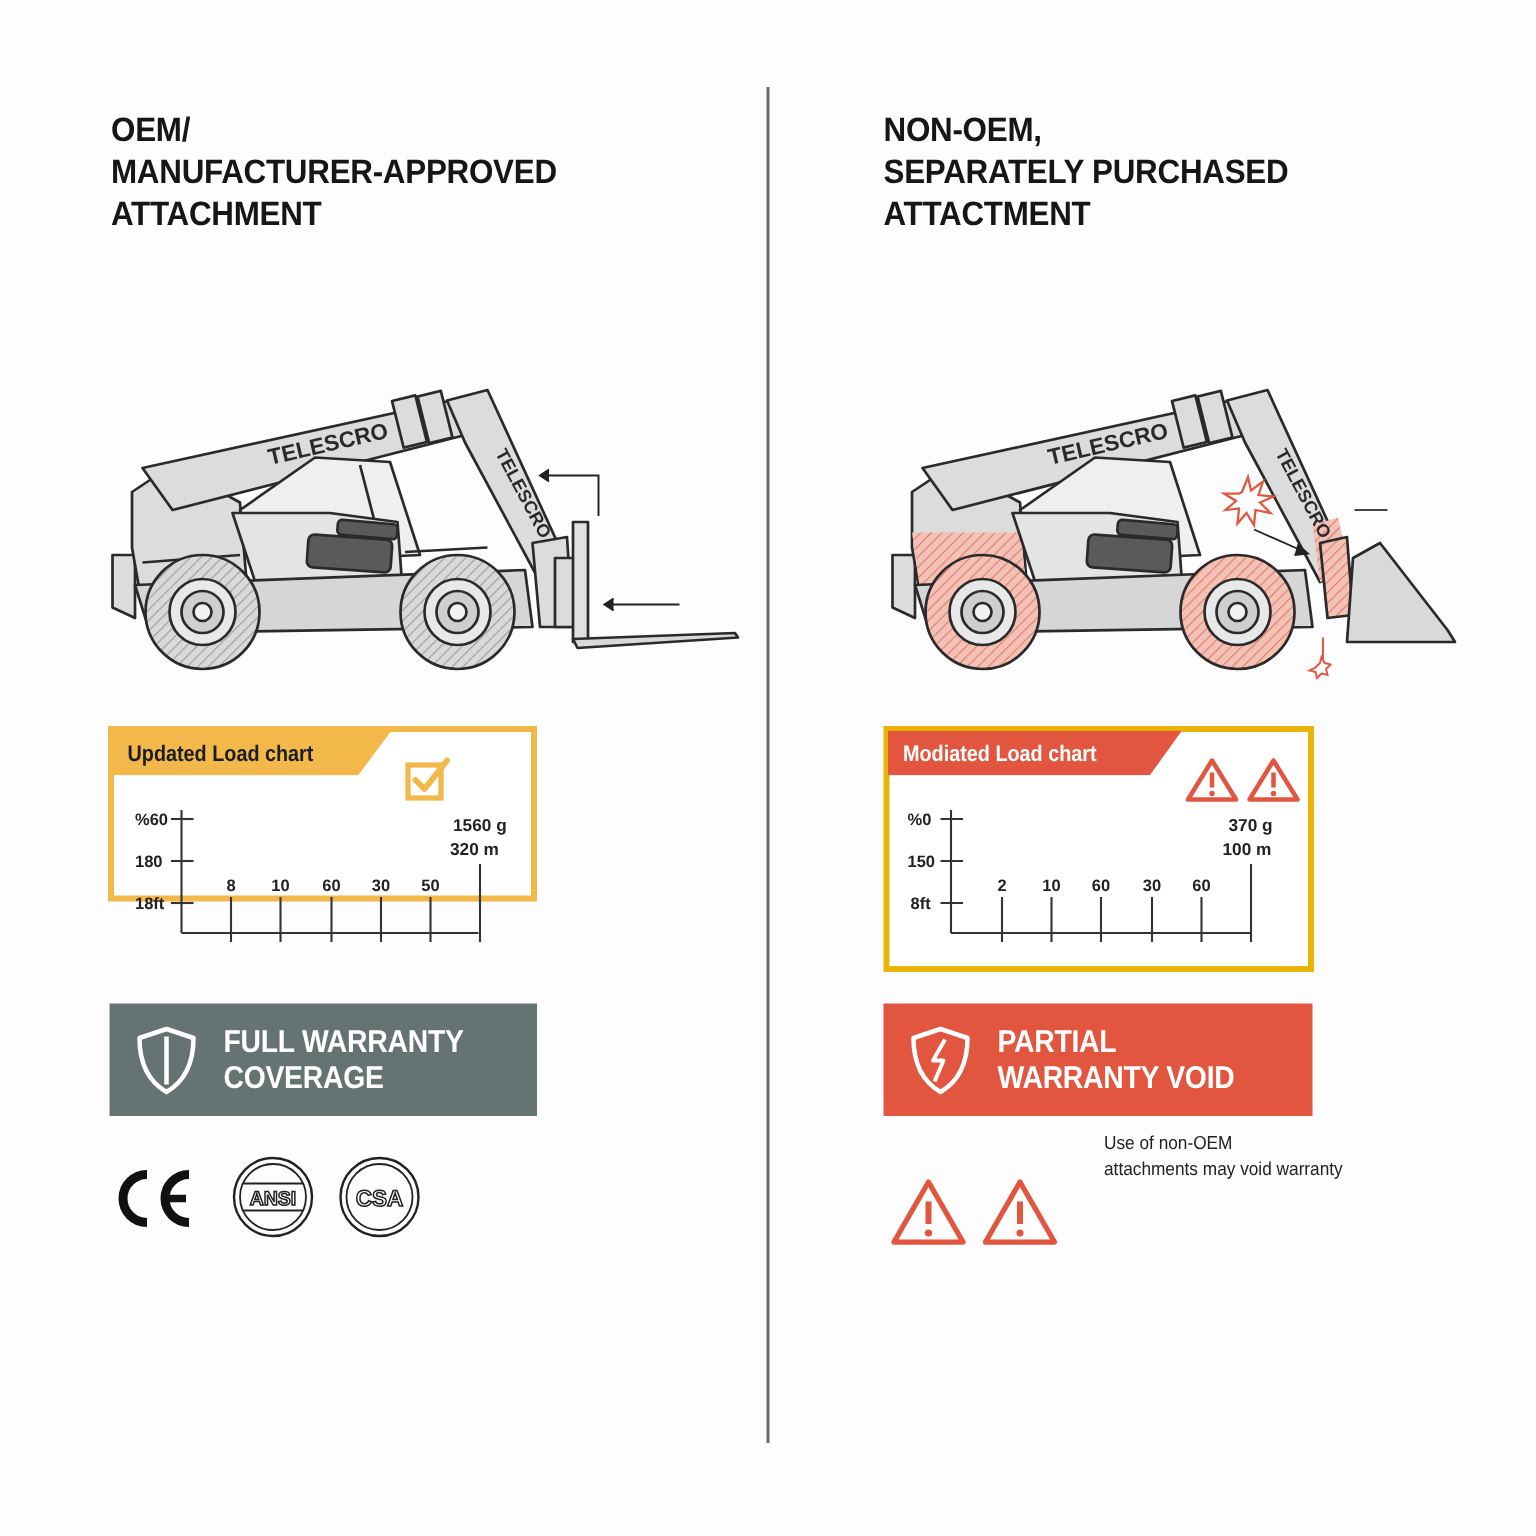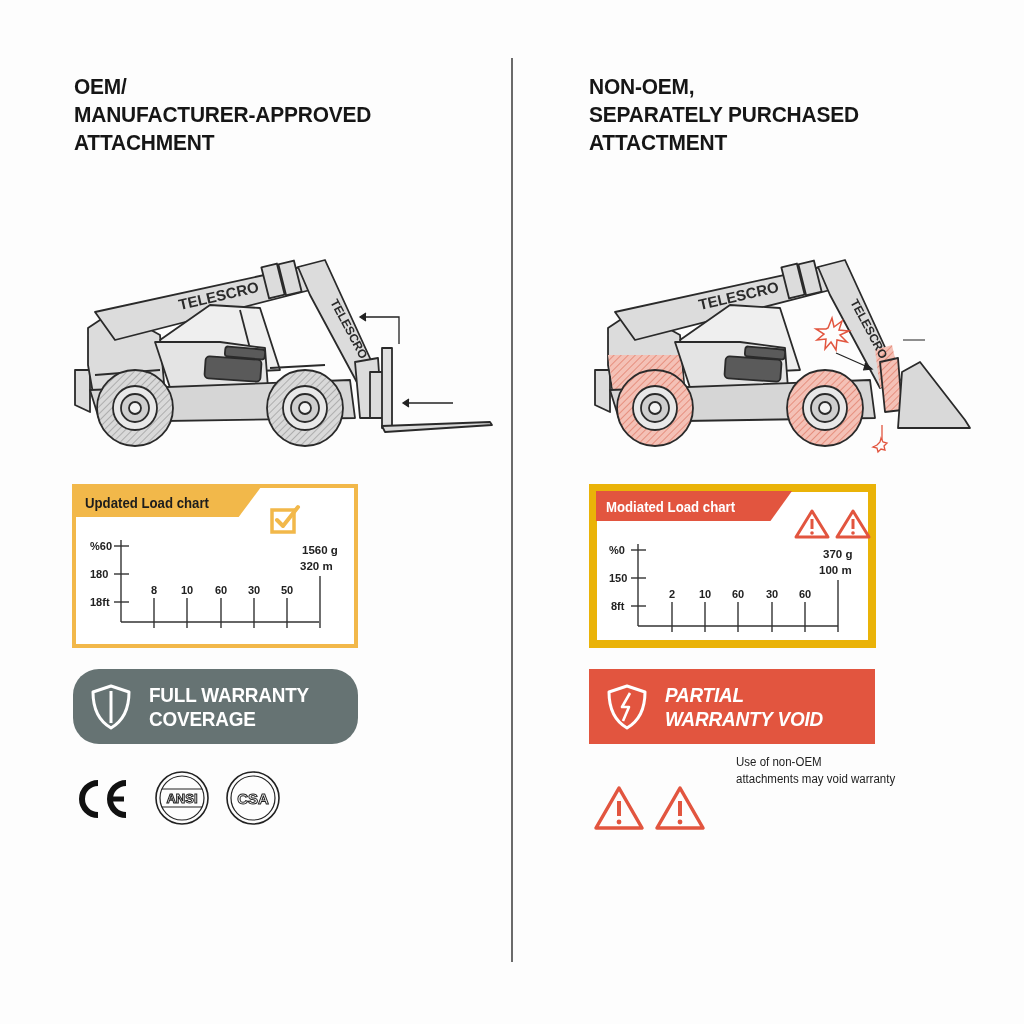--- a/index.html
+++ b/index.html
@@ -11,36 +11,36 @@
   .title {
     font-family: "Liberation Sans", sans-serif; font-weight:700; font-size:22.5px;
     line-height:28px; letter-spacing:-0.2px; color:#161616; transform:scaleX(0.93); transform-origin:left top;
   }
   .title div { white-space:nowrap; }
   .divider { left:511px; top:58px; width:2px; height:904px; background:#6b6b6b; }
 
   
   .card { background:#fff; box-sizing:border-box; }
   .card.ok { border:4px solid #f2b84a; }
-  .card.bad { border:8px solid #eab308; }
+  .card.bad { border:4px solid #eab308; }
   .card-head {
     position:absolute; left:-1px; top:-1px; height:30px; display:flex; align-items:center;
     padding-left:10px; font-weight:700; font-size:15px; transform-origin:left center;
   }
   .card.ok .card-head { background:#f2b84a; color:#1d1d1d; width:176px; clip-path:polygon(0 0,100% 0,88% 100%,0 100%); }
   .card.bad .card-head { background:#e2553f; color:#fff; width:186px; clip-path:polygon(0 0,100% 0,89% 100%,0 100%); }
   .card-head span { display:inline-block; transform:scaleX(0.88); transform-origin:left center; white-space:nowrap; }
   .chart-svg { position:absolute; left:0; top:0; }
   .axis-lbl { font-size:11px; font-weight:700; fill:#222; font-family:"Liberation Sans", sans-serif; }
   .tick-lbl { font-size:11px; font-weight:700; fill:#222; font-family:"Liberation Sans", sans-serif; }
   .cap-lbl { font-size:11.5px; font-weight:700; fill:#222; font-family:"Liberation Sans", sans-serif; }
 
   
   .banner { display:flex; align-items:center; box-sizing:border-box; }
-  .banner.ok { background:#667373;border-radius:26px; }
+  .banner.ok { background:#667373; }
   .banner.bad { background:#e2553f; }
   .banner-text {
     color:#fff; font-weight:700; font-size:21px; line-height:24px; letter-spacing:-0.2px;
     transform:scaleX(0.9); transform-origin:left center; white-space:nowrap;
   }
   .banner-icon { display:flex; align-items:center; justify-content:center; }
 
   .note { font-size:12.5px; line-height:17px; color:#222; transform:scaleX(0.92); transform-origin:left top; white-space:nowrap; }
 
   .cert { display:flex; align-items:center; justify-content:center; }
@@ -164,21 +164,21 @@
     <path d="M256 113 L290 128"></path>
     <path d="M285 123 L292 129 L283 130" fill="#222"></path>
   </g>
   <g stroke="#e2553f" stroke-width="1.3" fill="none">
     <path d="M302 185 L302 200"></path>
     <path d="M297 205 l3 -3 l1 -4 l2 4 l4 1 l-3 3 l1 4 l-4 -1 l-3 3 l-1 -4 l-4 -1 Z"></path>
   </g>
   <path d="M323 100 L345 100" stroke="#444" stroke-width="1.2" fill="none"></path>
 </svg>
 
-<div class="abs card ok" style="left:72px;top:484px;width:286px;height:164px;">
+<div class="abs card ok" style="left:72px;top:484px;width:286px;height:117px;">
   <div class="card-head">
       <span>Updated Load chart</span>
     </div>
   <svg class="abs" style="left:192px;top:14px;" width="36" height="36" viewBox="0 0 36 36">
     <rect x="4" y="8" width="22" height="22" fill="none" stroke="#f2b84a" stroke-width="3.5"></rect>
     <path d="M9 18 L15 24 L30 5" fill="none" stroke="#f2b84a" stroke-width="4" stroke-linecap="round" stroke-linejoin="round"></path>
   </svg>
   <svg class="chart-svg" width="280" height="158" viewBox="0 0 280 158">
     <g stroke="#333" stroke-width="1.4">
       <line x1="45" y1="52" x2="45" y2="134"></line>
@@ -253,21 +253,21 @@
       <path d="M22 3 L40 9 C40 26 34 38 22 45 C10 38 4 26 4 9 Z" fill="none" stroke="#fff" stroke-width="3" stroke-linejoin="round"></path>
       <line x1="22" y1="8" x2="22" y2="40" stroke="#fff" stroke-width="3"></line>
     </svg>
   </div>
   <div class="banner-text">
     <div>FULL WARRANTY</div>
     <div>COVERAGE</div>
   </div>
 </div>
 
-<div class="abs banner bad" style="left:589px;top:669px;width:286px;height:75px;font-style:italic;">
+<div class="abs banner bad" style="left:589px;top:669px;width:286px;height:75px;">
   <div class="banner-icon" style="width:76px;">
     <svg width="44" height="48" viewBox="0 0 44 48">
       <path d="M22 3 L40 9 C40 26 34 38 22 45 C10 38 4 26 4 9 Z" fill="none" stroke="#fff" stroke-width="3" stroke-linejoin="round"></path>
       <path d="M25 10 L17 24 L24 24 L18 38" fill="none" stroke="#fff" stroke-width="2.6" stroke-linejoin="round"></path>
     </svg>
   </div>
   <div class="banner-text">
     <div>PARTIAL</div>
     <div>WARRANTY VOID</div>
   </div>

